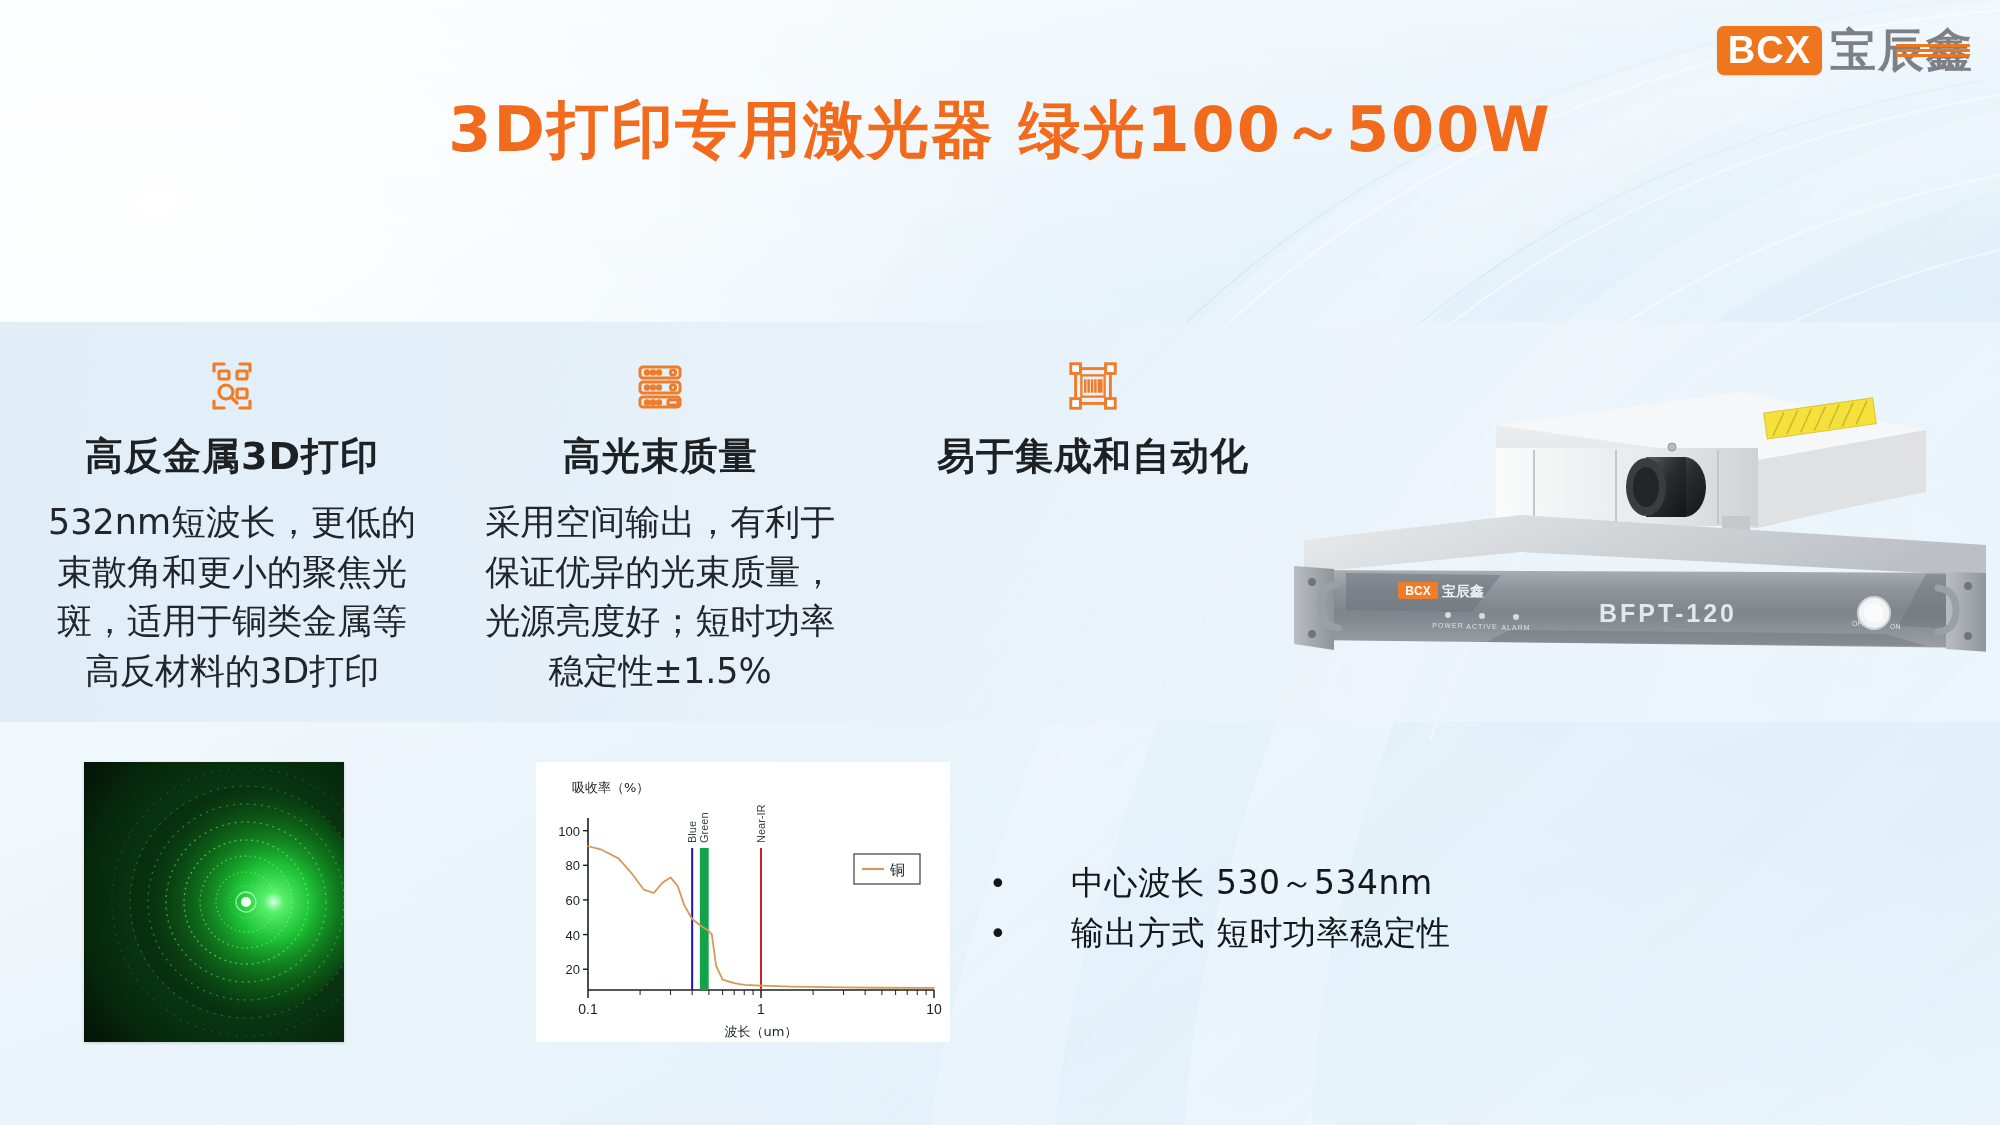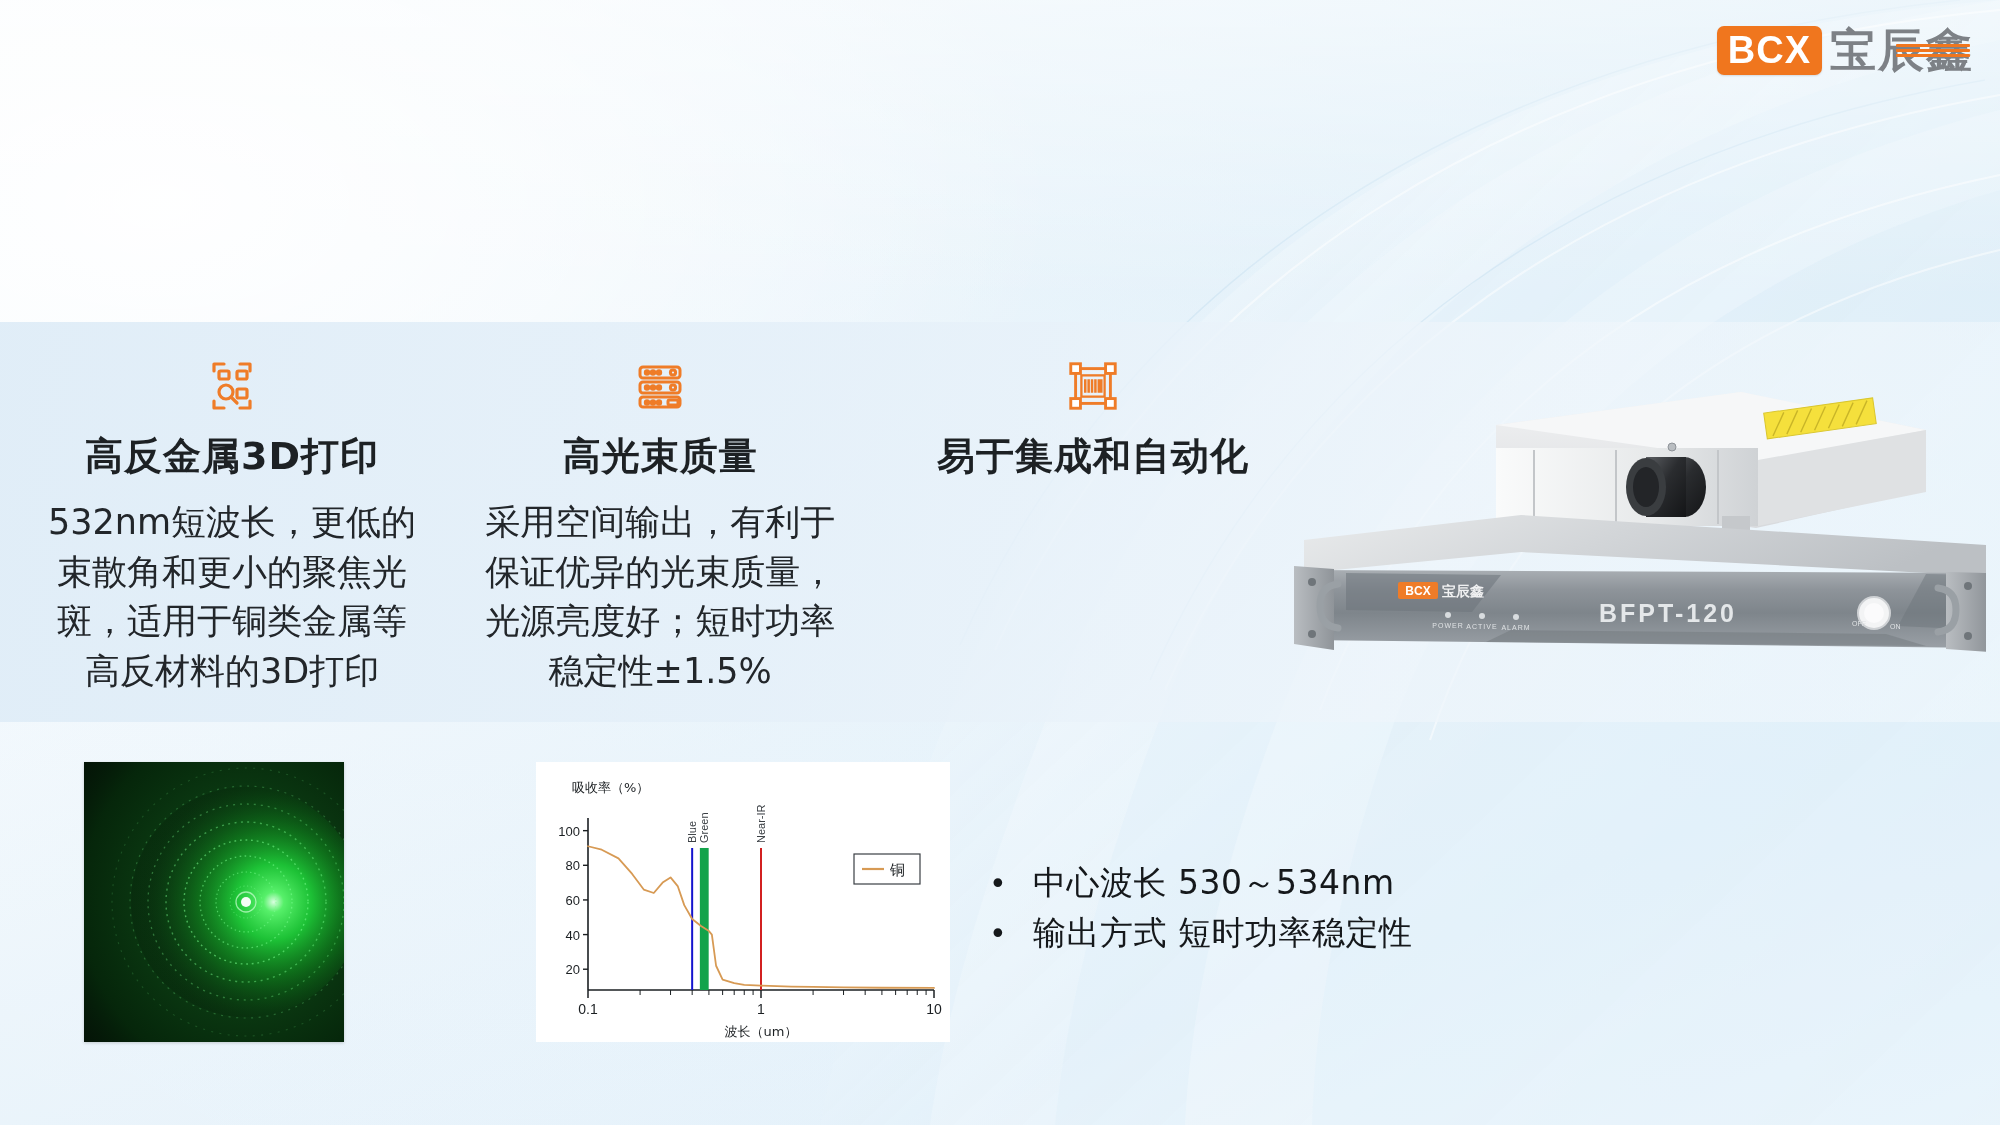--- a/index.html
+++ b/index.html
@@ -102,21 +102,21 @@
 
   
   .bullets{
     position:absolute;left:985px;top:862px;width:620px;
     font-family:"DejaVu Sans","Liberation Sans",sans-serif;
   }
   .bullets .row{display:flex;align-items:baseline;margin-bottom:9px;}
   .bullets .dot{
     width:44px;flex:none;color:#15181b;font-size:30px;line-height:1;text-align:left;padding-left:4px;
   }
-  .bullets .txt{font-size:33px;color:#15181b;letter-spacing:.5px;line-height:1.25;}
+  .bullets .txt{font-size:33px;color:#15181b;letter-spacing:.5px;line-height:1.25;margin-left:38px;}
 </style>
 </head>
 <body>
 
 <div class="slide">
 
   <div class="bg-base"></div>
   <div class="bg-swoosh">
     <svg viewBox="0 0 2000 1125" preserveAspectRatio="none">
       <defs>
@@ -163,20 +163,21 @@
     <div class="logo-cn">
       <span>宝辰鑫</span>
       <span class="stripes">
           <i></i>
           <i></i>
           <i></i>
         </span>
     </div>
   </div>
 
+  <div class="title">3D打印专用激光器 绿光100～500W</div>
 
   <div class="band"></div>
 
   <div class="features">
 
     <div class="feat c1">
       <div class="ico">
         <svg width="60" height="60" viewBox="0 0 60 60" fill="none" stroke="#ef7c28" stroke-width="3.2" stroke-linecap="round" stroke-linejoin="round">
           <path d="M12 8 h10 M12 8 v7 M48 8 h-10 M48 8 v7 M12 52 h10 M12 52 v-7 M48 52 h-10 M48 52 v-7"></path>
           <rect x="17" y="15" width="10" height="8" rx="1.5"></rect>

